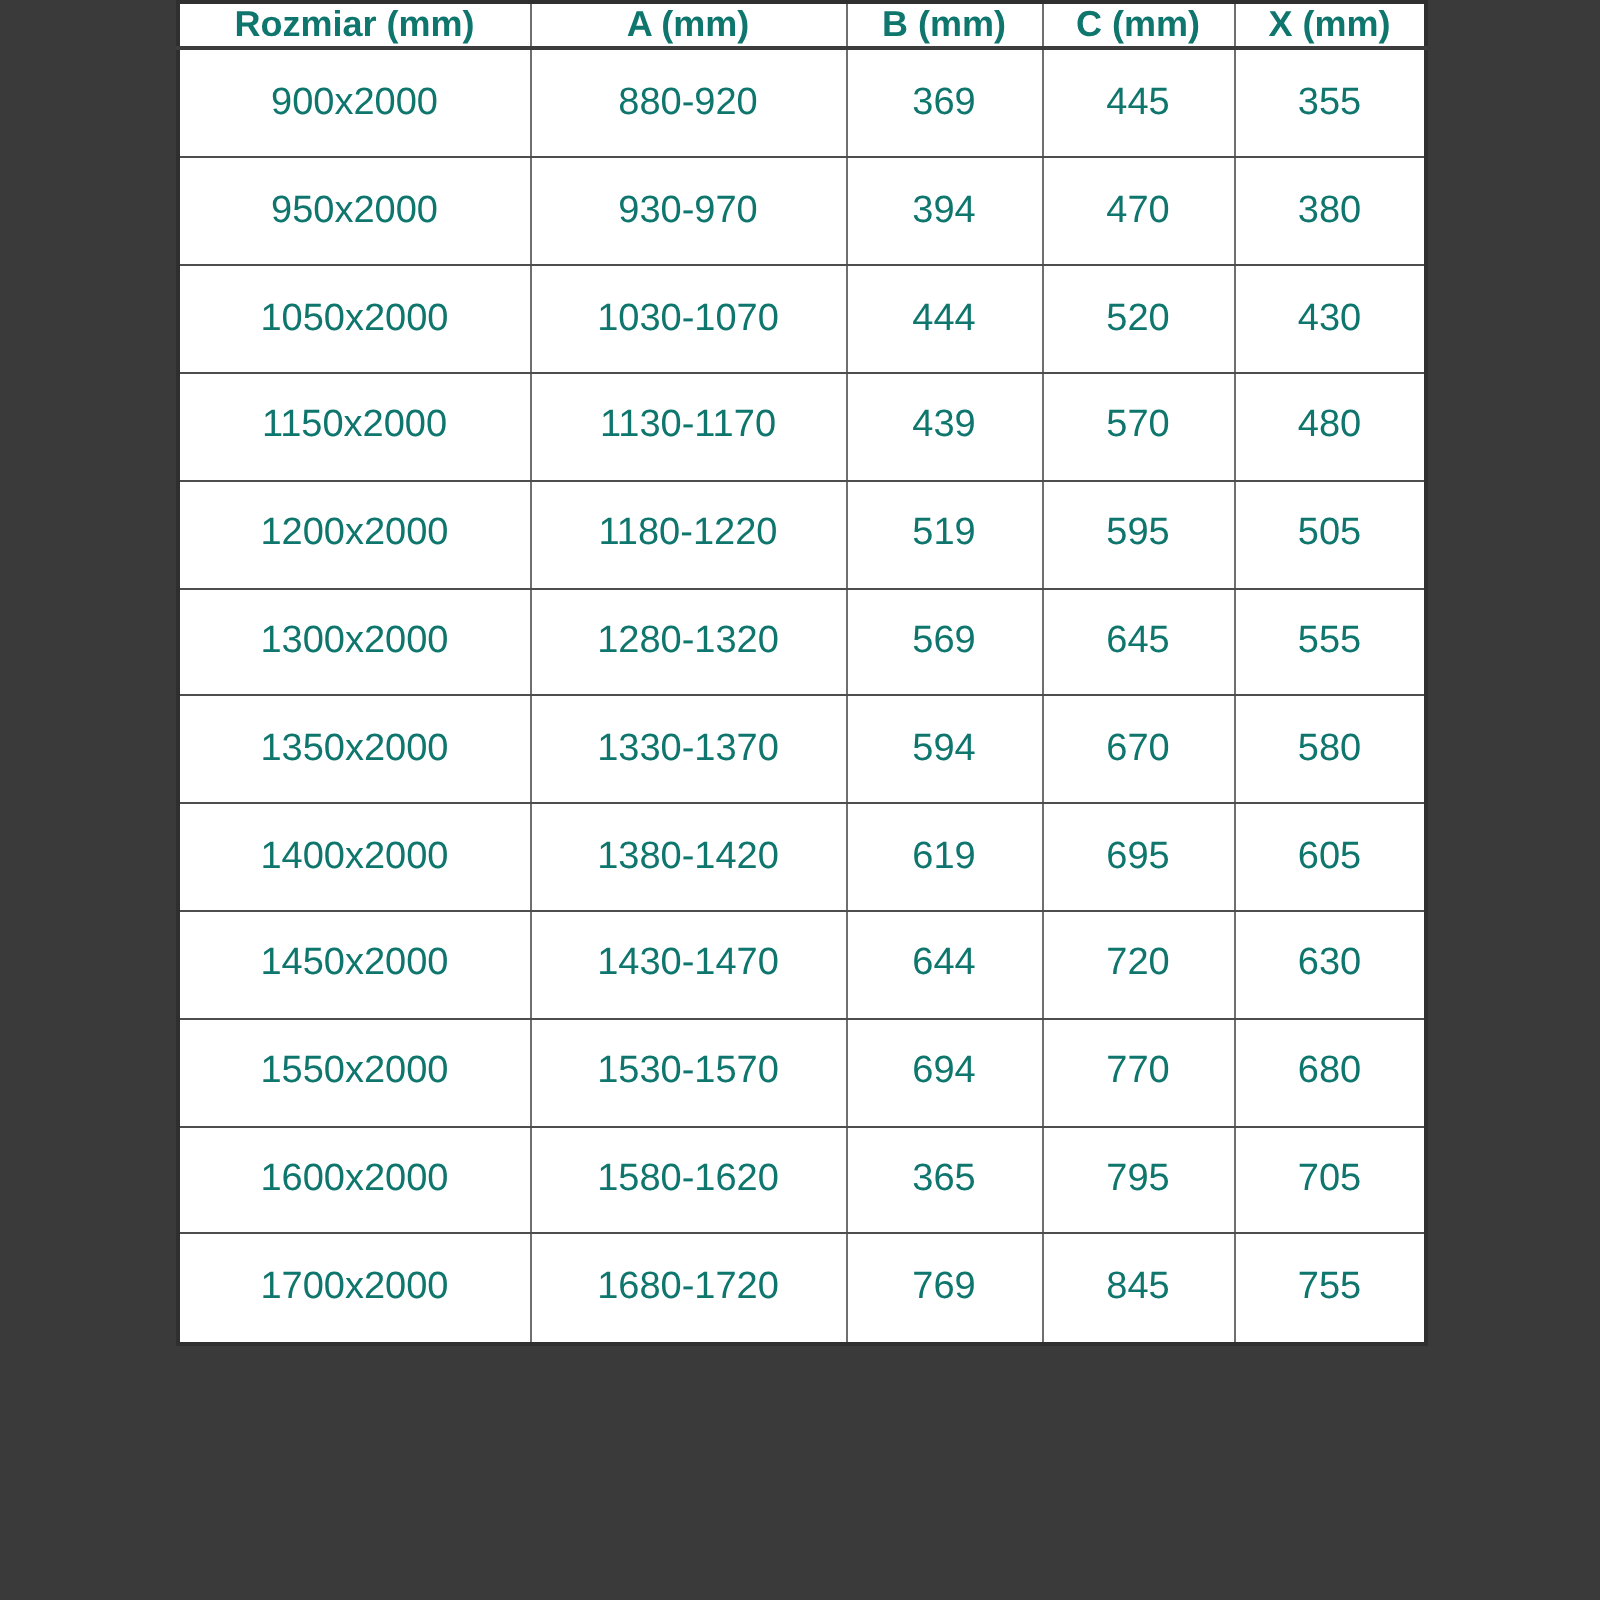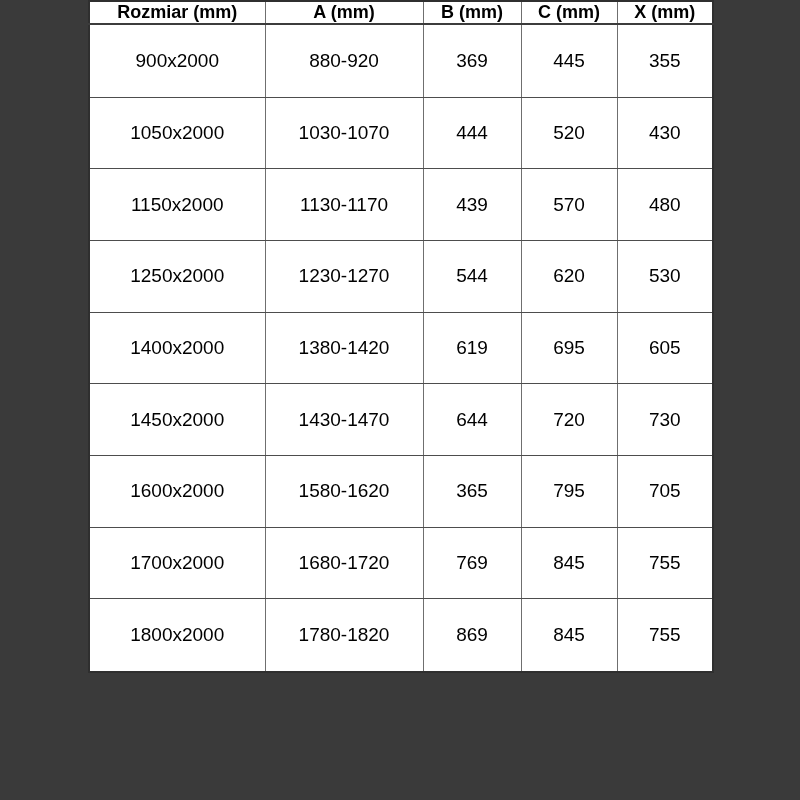--- a/index.html
+++ b/index.html
@@ -20,21 +20,21 @@
     top: 0;
     width: 624px;
     height: 800px;
   }
   table.size-table {
     width: 624px;
     height: 673px;
     border-collapse: collapse;
     table-layout: fixed;
     background: #ffffff;
-    color: #000000;
+    color: #0f766e;
     border: 2px solid #2f2f2f;
   }
   table.size-table th,
   table.size-table td {
     text-align: center;
     vertical-align: middle;
     padding: 0;
     overflow: hidden;
     white-space: nowrap;
   }
@@ -83,70 +83,91 @@
     </thead>
     <tbody>
       <tr>
         <td>900x2000</td>
         <td>880-920</td>
         <td>369</td>
         <td>445</td>
         <td>355</td>
       </tr>
       <tr>
+        <td>950x2000</td>
+        <td>930-970</td>
+        <td>394</td>
+        <td>470</td>
+        <td>380</td>
+      </tr>
+      <tr>
         <td>1050x2000</td>
         <td>1030-1070</td>
         <td>444</td>
         <td>520</td>
         <td>430</td>
       </tr>
       <tr>
         <td>1150x2000</td>
         <td>1130-1170</td>
         <td>439</td>
         <td>570</td>
         <td>480</td>
       </tr>
       <tr>
-        <td>1250x2000</td>
-        <td>1230-1270</td>
-        <td>544</td>
-        <td>620</td>
-        <td>530</td>
+        <td>1200x2000</td>
+        <td>1180-1220</td>
+        <td>519</td>
+        <td>595</td>
+        <td>505</td>
+      </tr>
+      <tr>
+        <td>1300x2000</td>
+        <td>1280-1320</td>
+        <td>569</td>
+        <td>645</td>
+        <td>555</td>
+      </tr>
+      <tr>
+        <td>1350x2000</td>
+        <td>1330-1370</td>
+        <td>594</td>
+        <td>670</td>
+        <td>580</td>
       </tr>
       <tr>
         <td>1400x2000</td>
         <td>1380-1420</td>
         <td>619</td>
         <td>695</td>
         <td>605</td>
       </tr>
       <tr>
         <td>1450x2000</td>
         <td>1430-1470</td>
         <td>644</td>
         <td>720</td>
-        <td>730</td>
+        <td>630</td>
+      </tr>
+      <tr>
+        <td>1550x2000</td>
+        <td>1530-1570</td>
+        <td>694</td>
+        <td>770</td>
+        <td>680</td>
       </tr>
       <tr>
         <td>1600x2000</td>
         <td>1580-1620</td>
         <td>365</td>
         <td>795</td>
         <td>705</td>
       </tr>
       <tr>
         <td>1700x2000</td>
         <td>1680-1720</td>
         <td>769</td>
         <td>845</td>
         <td>755</td>
       </tr>
-      <tr>
-        <td>1800x2000</td>
-        <td>1780-1820</td>
-        <td>869</td>
-        <td>845</td>
-        <td>755</td>
-      </tr>
     </tbody>
   </table>
 </div>
 
 </body></html>

